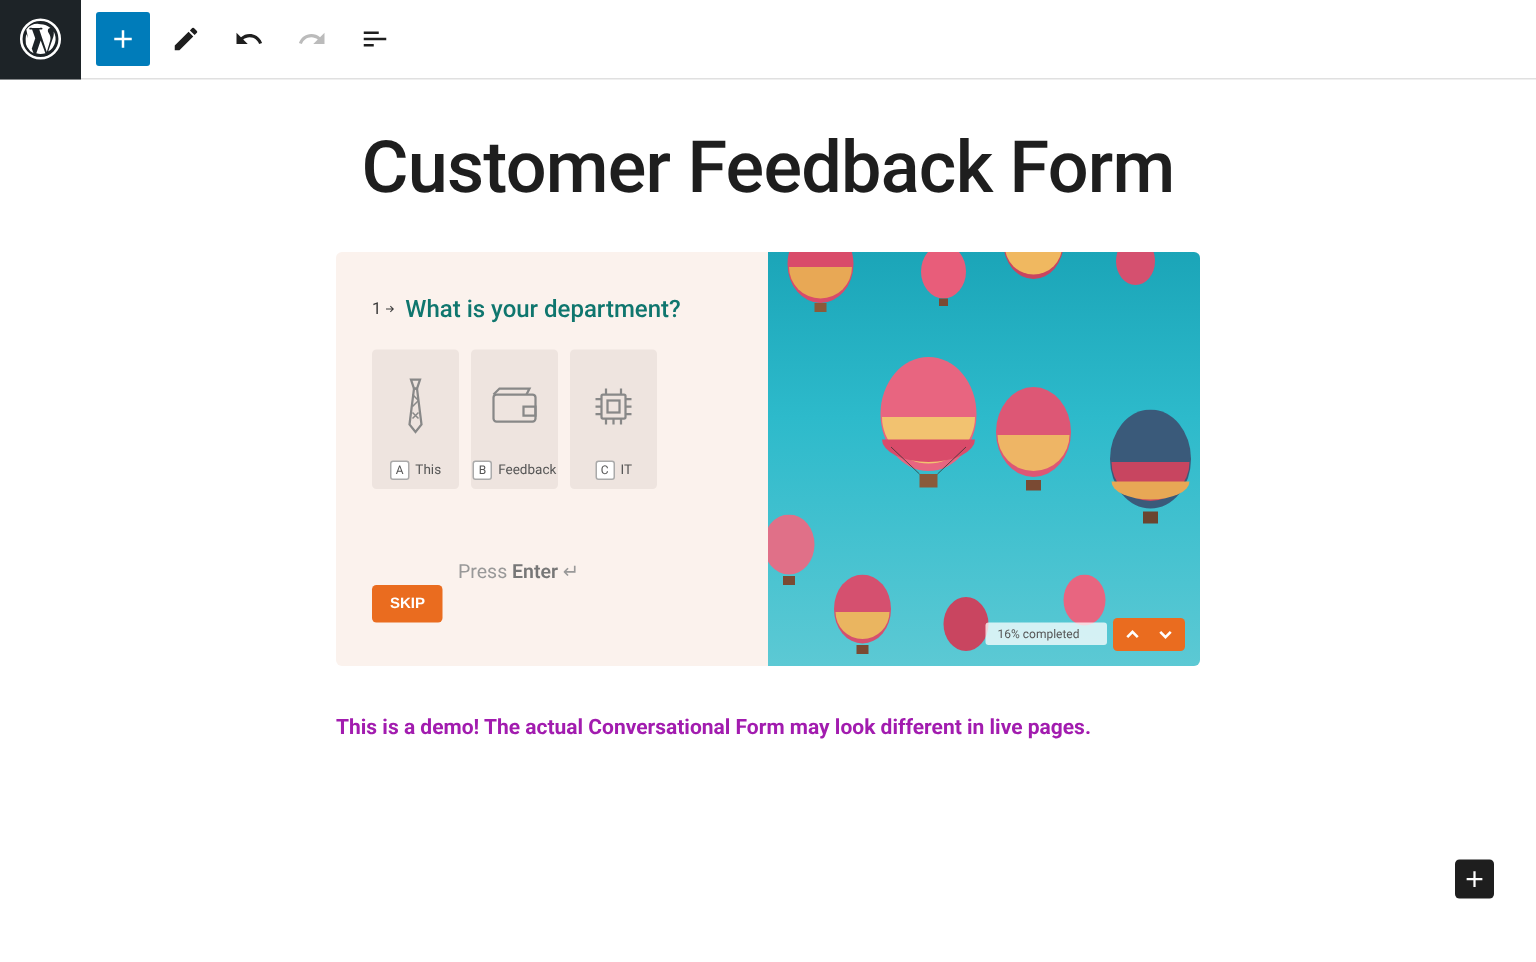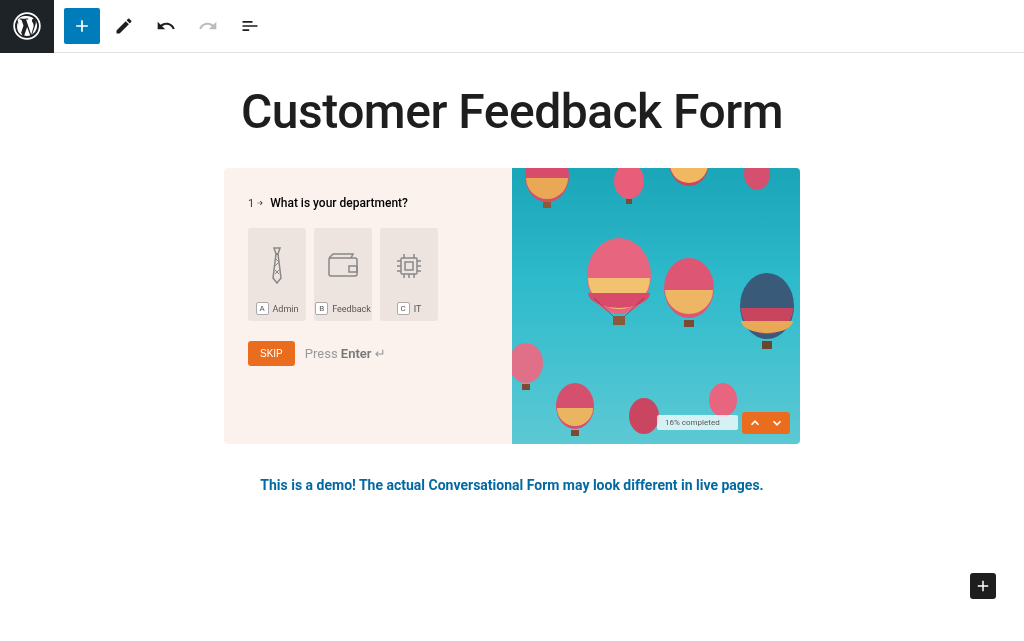--- a/index.html
+++ b/index.html
@@ -14,41 +14,41 @@
 .tb-icon { width: 36px; height: 36px; display: flex; align-items: center; justify-content: center; color: #1e1e1e; cursor: pointer; }
 .tb-icon.disabled { color: #bbb; }
 
 .canvas { padding: 30px 11px; display: flex; flex-direction: column; align-items: center; }
 .page-title { font-size: 48px; font-weight: 500; color: #1e1e1e; margin-bottom: 28px; letter-spacing: -0.5px; }
 
 .form-block { width: 576px; height: 276px; background: #fbf2ed; border-radius: 4px; display: flex; overflow: hidden; position: relative; }
 .form-left { width: 288px; padding: 28px 20px 20px 24px; position: relative; }
 .q-row { display: flex; align-items: center; gap: 6px; margin-bottom: 18px; }
 .q-num { font-size: 11px; color: #3a3a3a; display: flex; align-items: center; gap: 2px; }
-.q-text { font-size: 12px; color: #000000; font-weight: 500; }
+.q-text { font-size: 16px; color: #0f766e; font-weight: 500; }
 
 .opts { display: flex; gap: 8px; }
 .opt { width: 58px; background: #eee4df; border-radius: 3px; display: flex; flex-direction: column; align-items: center; padding: 14px 4px 6px; }
 .opt-icon { height: 48px; display: flex; align-items: center; justify-content: center; margin-bottom: 12px; }
 .opt-label { display: flex; align-items: center; gap: 4px; font-size: 9px; color: #555; }
 .opt-key { border: 1px solid #aaa; width: 13px; height: 13px; display: flex; align-items: center; justify-content: center; font-size: 8px; border-radius: 2px; background: #fff; }
 
 .skip-row { margin-top: 20px; display: flex; align-items: center; gap: 10px; }
-.skip-btn { background: #ea6c1f; color: #fff; font-size: 10px; font-weight: 400; padding: 7px 12px; border-radius: 3px; border: none; cursor: pointer; }
+.skip-btn { background: #ea6c1f; color: #fff; font-size: 10px; font-weight: 700; padding: 7px 12px; border-radius: 3px; border: none; cursor: pointer; margin-top: 44px; }
 .hint { font-size: 13px; color: #999; }
 .hint b { font-weight: 600; color: #777; }
 
 .form-right { width: 288px; position: relative; overflow: hidden; }
 .sky { position: absolute; inset: 0; background: linear-gradient(180deg, #1ba5b8 0%, #2dbacb 40%, #5cc9d4 100%); }
 .balloon { position: absolute; }
 .progress-bar { position: absolute; bottom: 14px; left: 145px; background: rgba(255,255,255,0.75); font-size: 8px; color: #555; padding: 3px 18px 3px 8px; border-radius: 2px; }
 .nav-btns { position: absolute; bottom: 10px; right: 10px; background: #ea6c1f; border-radius: 3px; display: flex; padding: 4px 6px; gap: 8px; }
 .nav-btns svg { display: block; }
 
-.demo-note { width: 576px; text-align: center; font-size: 14px; font-weight: 700; color: #0369a1; margin-top: 30px; line-height: 1.6; }
+.demo-note { width: 576px; text-align: left; font-size: 14px; font-weight: 700; color: #a21caf; margin-top: 30px; line-height: 1.6; }
 
 .add-block { position: absolute; right: 28px; bottom: 42px; width: 26px; height: 26px; background: #1e1e1e; color: #fff; display: flex; align-items: center; justify-content: center; border-radius: 3px; cursor: pointer; }
 </style>
 </head>
 <body>
 
 <div class="toolbar">
   <div class="wp-logo">
     <svg viewBox="0 0 24 24" fill="#fff">
         <circle cx="12" cy="12" r="11" fill="none" stroke="#fff" stroke-width="1.5"></circle>
@@ -102,21 +102,21 @@
         <div class="opt">
           <div class="opt-icon">
             <svg width="24" height="40" viewBox="0 0 24 40" fill="none" stroke="#888" stroke-width="1.5">
                 <path d="M9 2h6l-2 6h-2z"></path>
                 <path d="M11 8h2l3 24-4 5-4-5z" fill="none"></path>
                 <path d="M10 12l4 4m-4 4l4-4m-4 8l4 4m-4 0l4-4" stroke-width="1"></path>
               </svg>
           </div>
           <div class="opt-label">
               <span class="opt-key">A</span>
-              <span>Admin</span>
+              <span>This</span>
             </div>
         </div>
         <div class="opt">
           <div class="opt-icon">
             <svg width="32" height="28" viewBox="0 0 32 28" fill="none" stroke="#888" stroke-width="1.5">
                 <rect x="2" y="6" width="28" height="18" rx="2"></rect>
                 <path d="M2 6l4-4h20l-2 4"></path>
                 <path d="M22 14h8v6h-8z"></path>
               </svg>
           </div>

